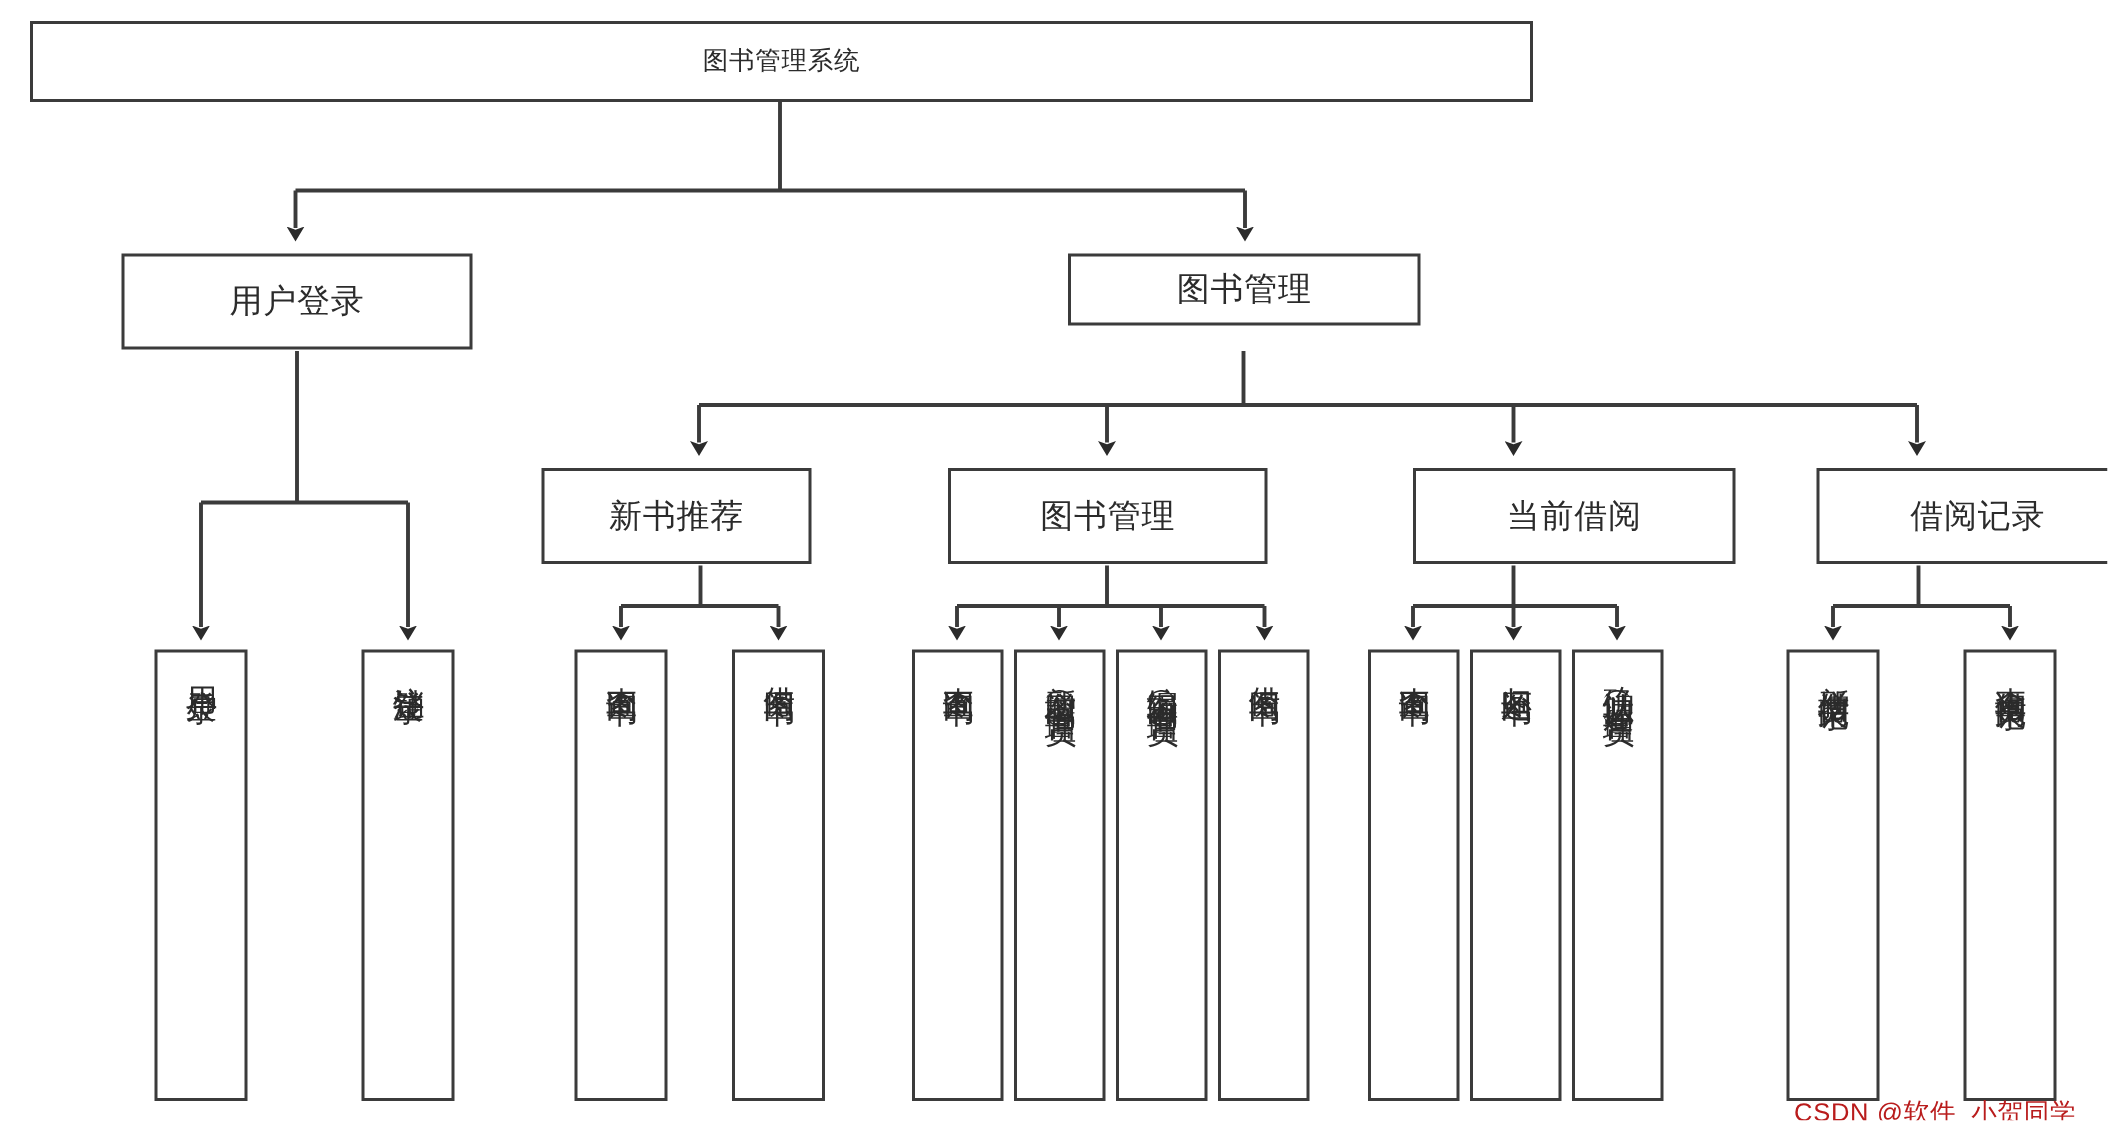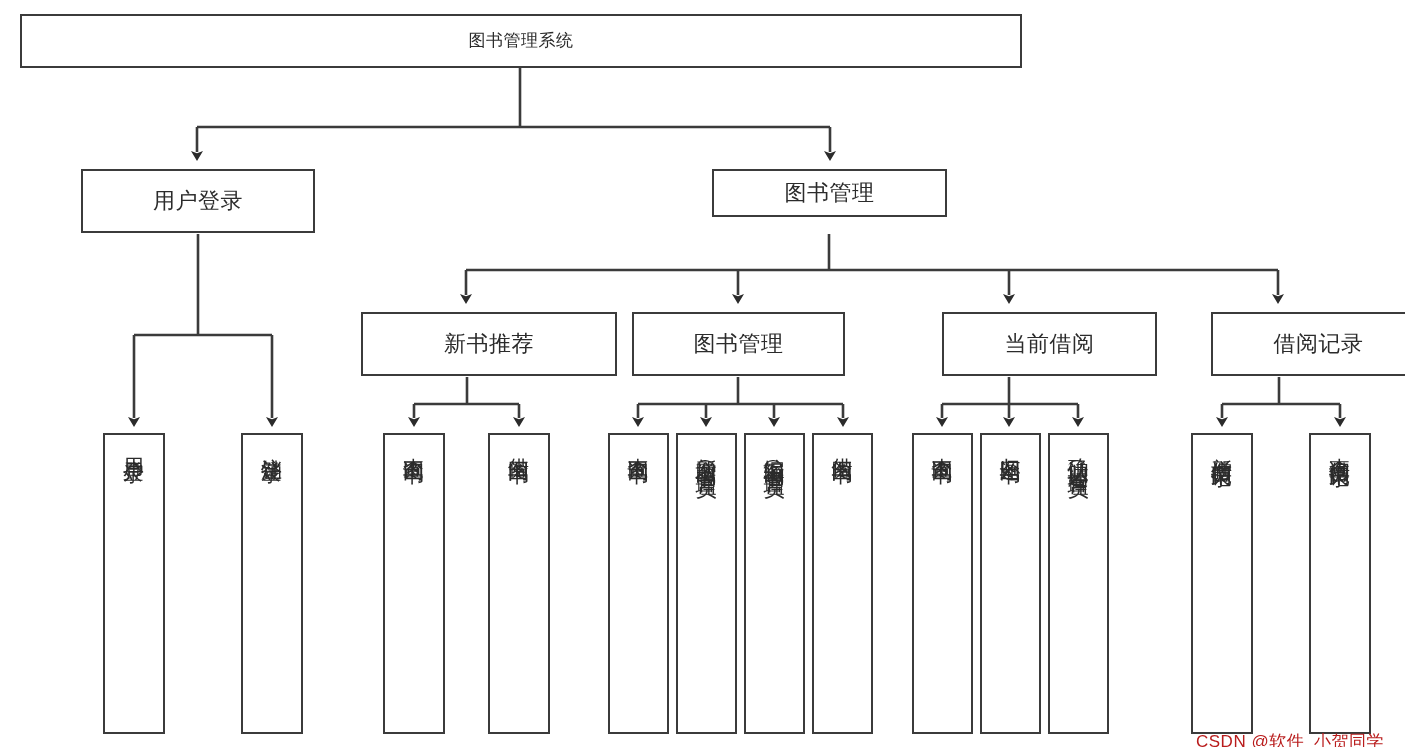--- a/index.html
+++ b/index.html
@@ -134,21 +134,21 @@
     <span class="label">图书管理系统</span>
   </div>
 
   <div class="node horiz" style="left:81px; top:169px; width:234px; height:64px;">
     <span class="label">用户登录</span>
   </div>
   <div class="node horiz" style="left:712px; top:169px; width:235px; height:48px;align-items:center;">
     <span class="label">图书管理</span>
   </div>
 
-  <div class="node horiz" style="left:361px; top:312px; width:256px; height:64px;">
+  <div class="node horiz" style="left:361px; top:312px; width:180px; height:64px;">
     <span class="label">新书推荐</span>
   </div>
   <div class="node horiz" style="left:632px; top:312px; width:213px; height:64px;">
     <span class="label">图书管理</span>
   </div>
   <div class="node horiz" style="left:902px; top:312px; width:215px; height:64px;margin-left:40px;">
     <span class="label">当前借阅</span>
   </div>
   <div class="node horiz" style="left:1172px; top:312px; width:215px; height:64px;margin-left:39px;">
     <span class="label">借阅记录</span>

